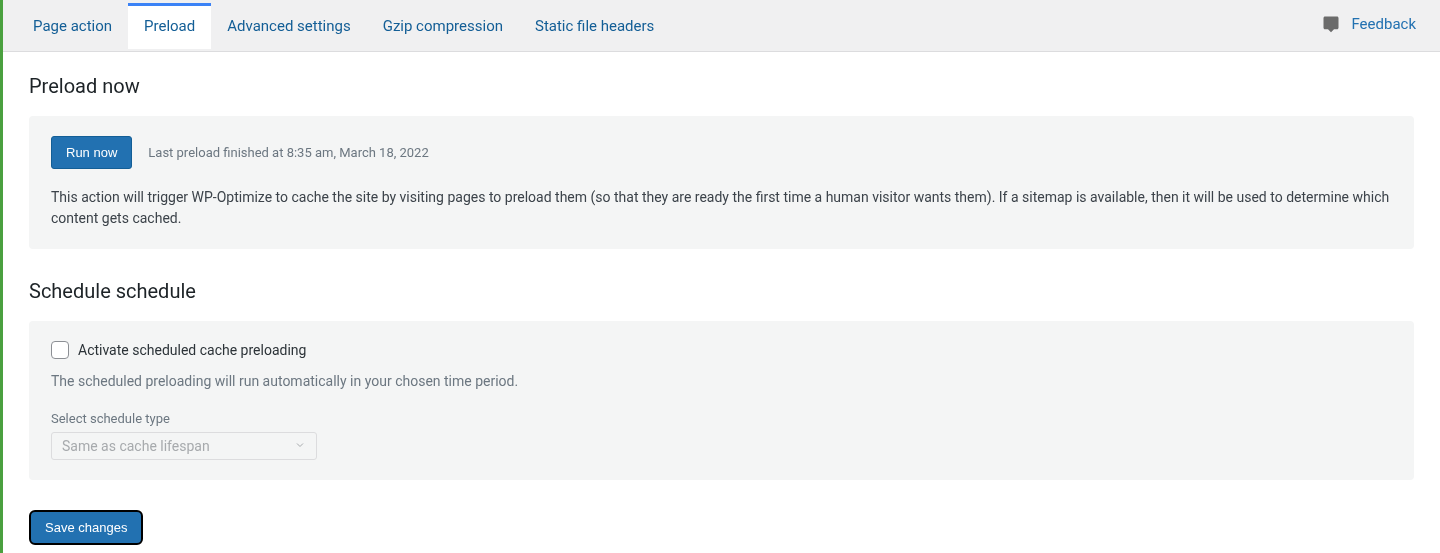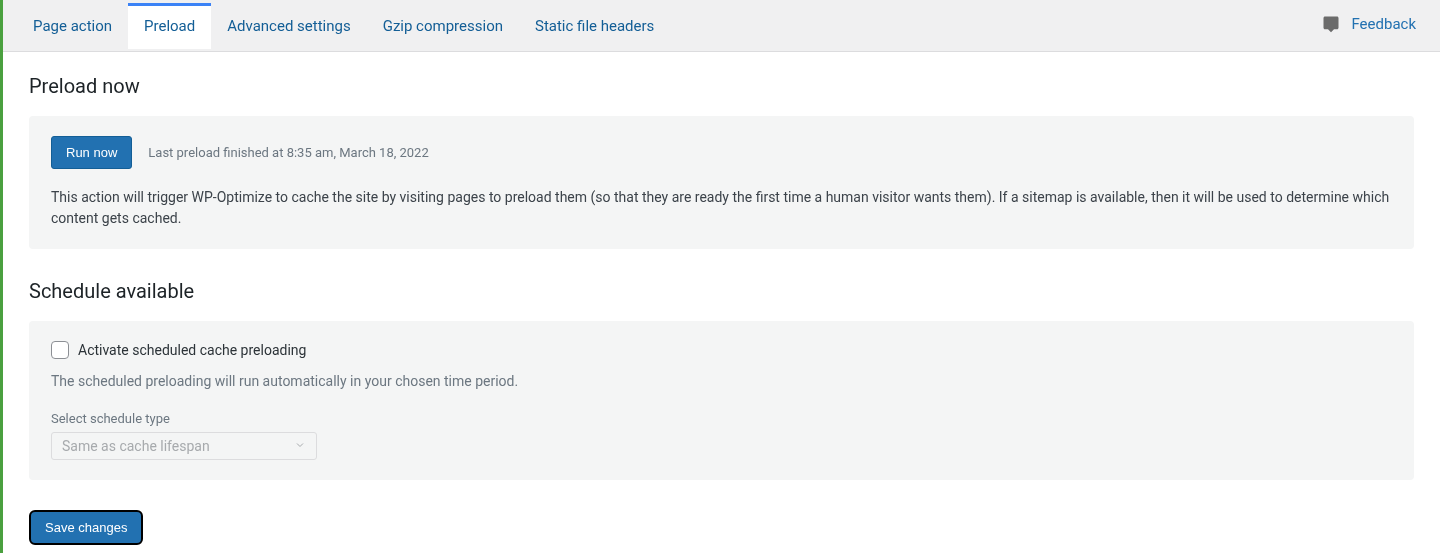--- a/index.html
+++ b/index.html
@@ -180,21 +180,21 @@
 
     <h2>Preload now</h2>
     <div class="panel">
       <div class="preload-row">
         <button class="btn-primary">Run now</button>
         <span class="status-text">Last preload finished at 8:35 am, March 18, 2022</span>
       </div>
       <p class="desc">This action will trigger WP-Optimize to cache the site by visiting pages to preload them (so that they are ready the first time a human visitor wants them). If a sitemap is available, then it will be used to determine which content gets cached.</p>
     </div>
 
-    <h2>Schedule available</h2>
+    <h2>Schedule schedule</h2>
     <div class="panel">
       <div class="checkbox-row">
         <div class="checkbox"></div>
         <label class="checkbox-label">Activate scheduled cache preloading</label>
       </div>
       <p class="schedule-desc">The scheduled preloading will run automatically in your chosen time period.</p>
       <div class="field-label">Select schedule type</div>
       <div class="select">
         <span>Same as cache lifespan</span>
         <span class="chev">

